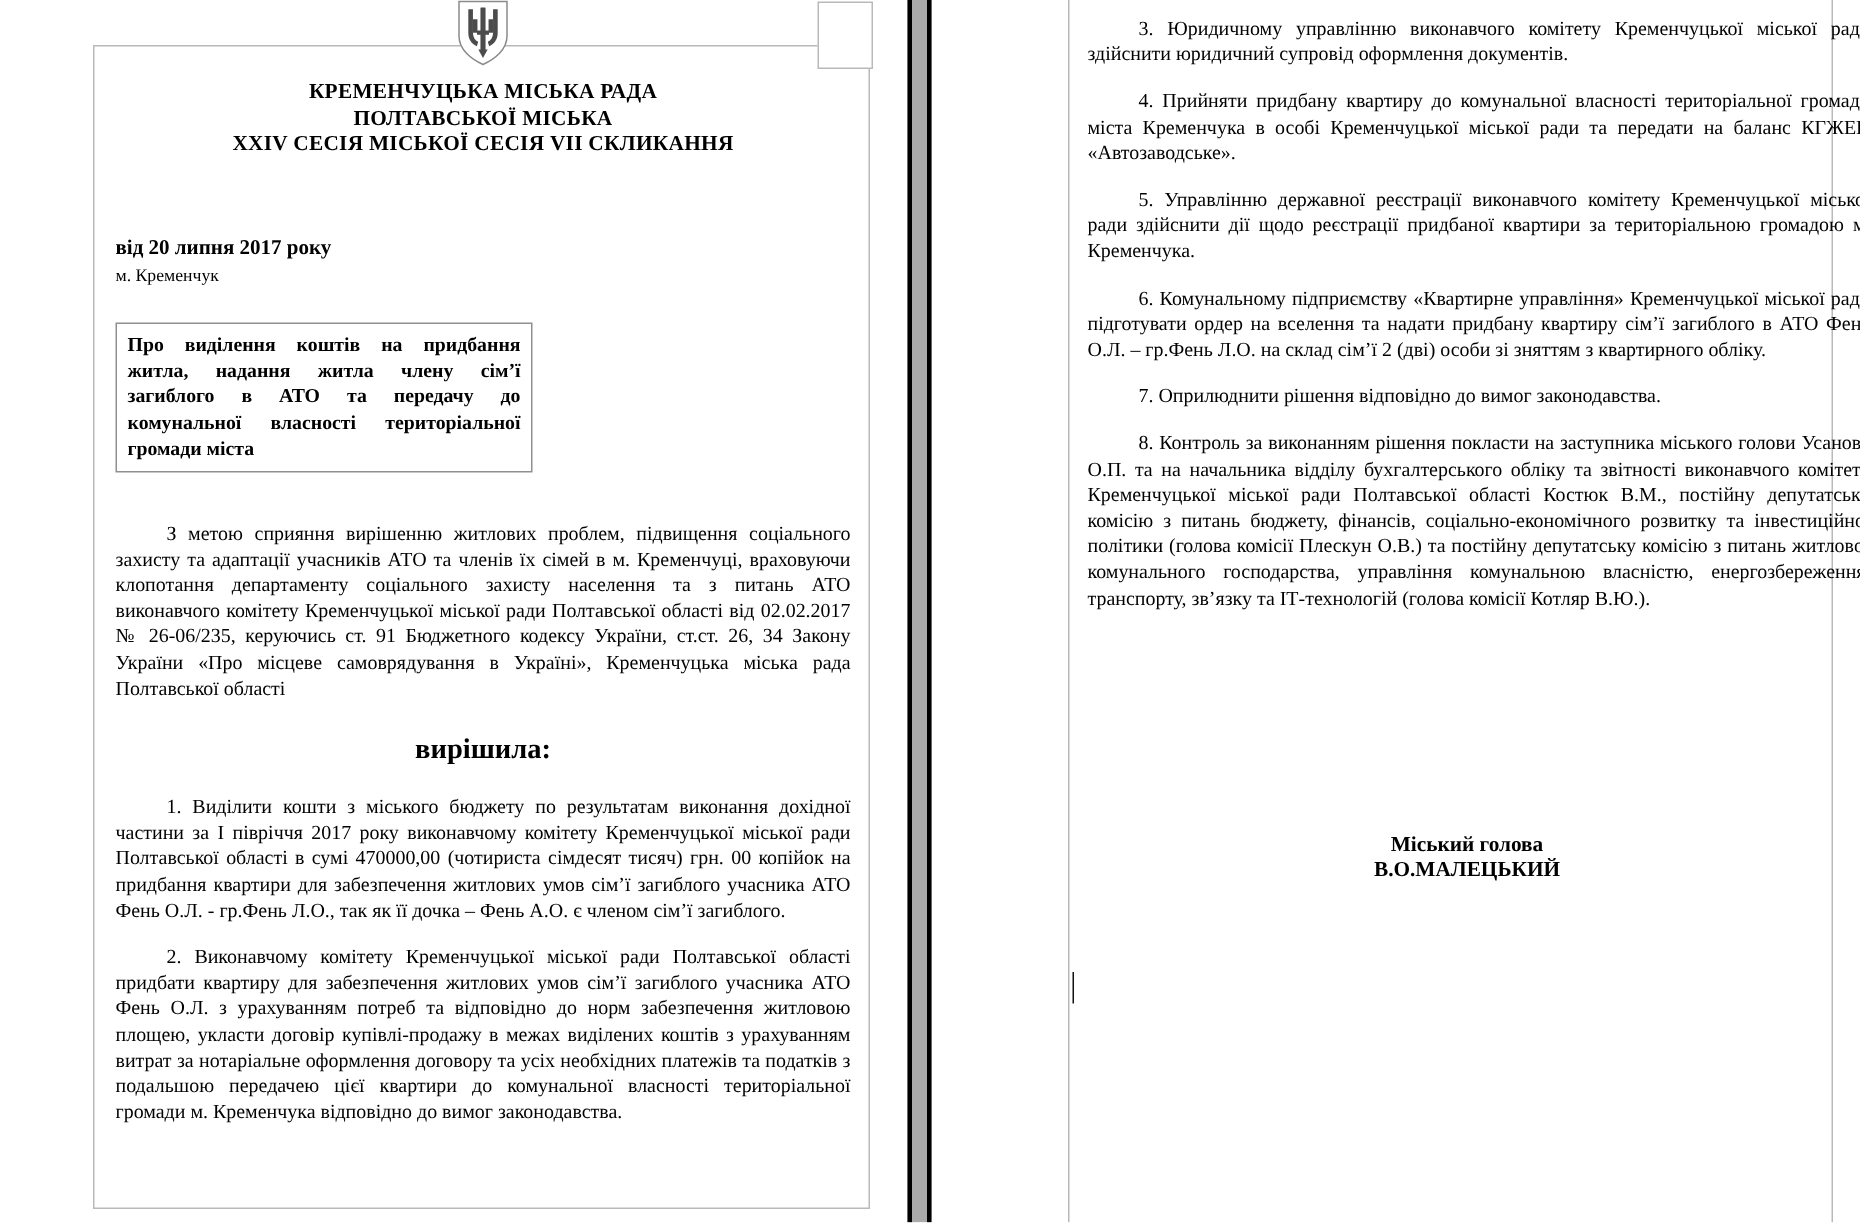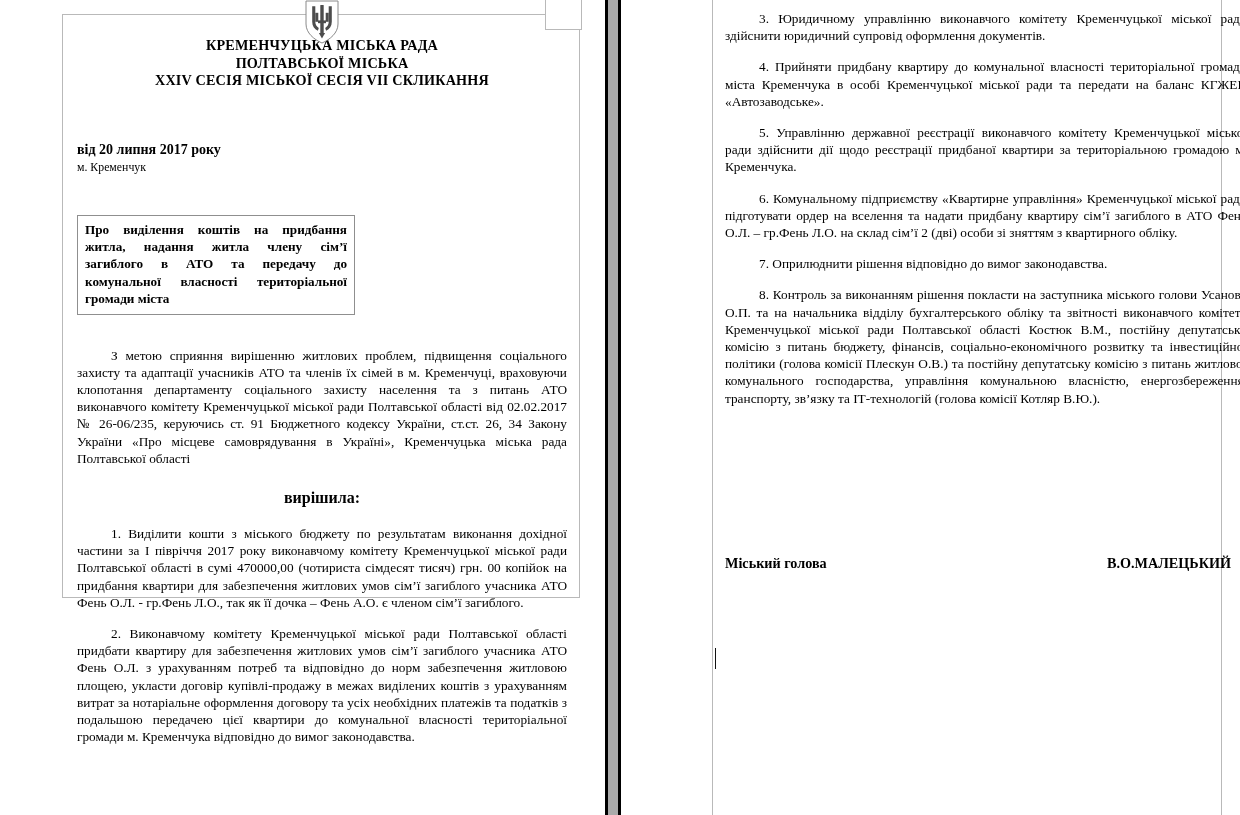--- a/index.html
+++ b/index.html
@@ -25,23 +25,23 @@
 
   
   .page {
     position: absolute;
     background: #ffffff;
     box-sizing: border-box;
   }
 
   #page-1 {
     left: 62px;
-    top: 14px;
+    top: 30px;
     width: 518px;
-    height: 584px;
+    height: 776px;
     border: 1px solid #b9b9b9;
   }
   
   #page1-topbox {
     position: absolute;
     left: 482px;
     top: -30px;
     width: 37px;
     height: 45px;
     border: 1px solid #b9b9b9;
@@ -121,21 +121,21 @@
     font-weight: bold;
     font-size: 14px;
     margin-top: 52px;
   }
   .city-line {
     font-size: 11.8px;
     margin-top: 2px;
   }
 
   .subject-box {
-    margin-top: 40px;
+    margin-top: 24px;
     width: 278px;
     border: 1px solid #8f8f8f;
     padding: 5px 7px 6px 7px;
     box-sizing: border-box;
     font-weight: bold;
     font-size: 13.2px;
     line-height: 17.4px;
     text-align: justify;
     text-align-last: left;
   }
@@ -144,38 +144,39 @@
     font-size: 13.3px;
     line-height: 17.2px;
     text-align: justify;
     text-indent: 34px;
     margin-top: 14px;
   }
 
   .decided {
     text-align: center;
     font-weight: bold;
-    font-size: 16px;
+    font-size: 19px;
     margin-top: 22px;
   }
 
   
   #page2-content { top: 10px; left: 12px; right: 0px; }
   #page2-content .para { width: 522px; }
 
   .signature-row {
     margin-top: 148px;
     display: flex;
     justify-content: space-between;
-    align-items: flex-end;
+    align-items: center;
     font-weight: bold;
     font-size: 14.2px;
     width: 508px;
     padding-right: 2px;
     box-sizing: border-box;
+    flex-direction: column;
   }
 
   #text-caret {
     position: absolute;
     left: 2px;
     top: 648px;
     width: 1px;
     height: 21px;
     background: #111111;
   }

